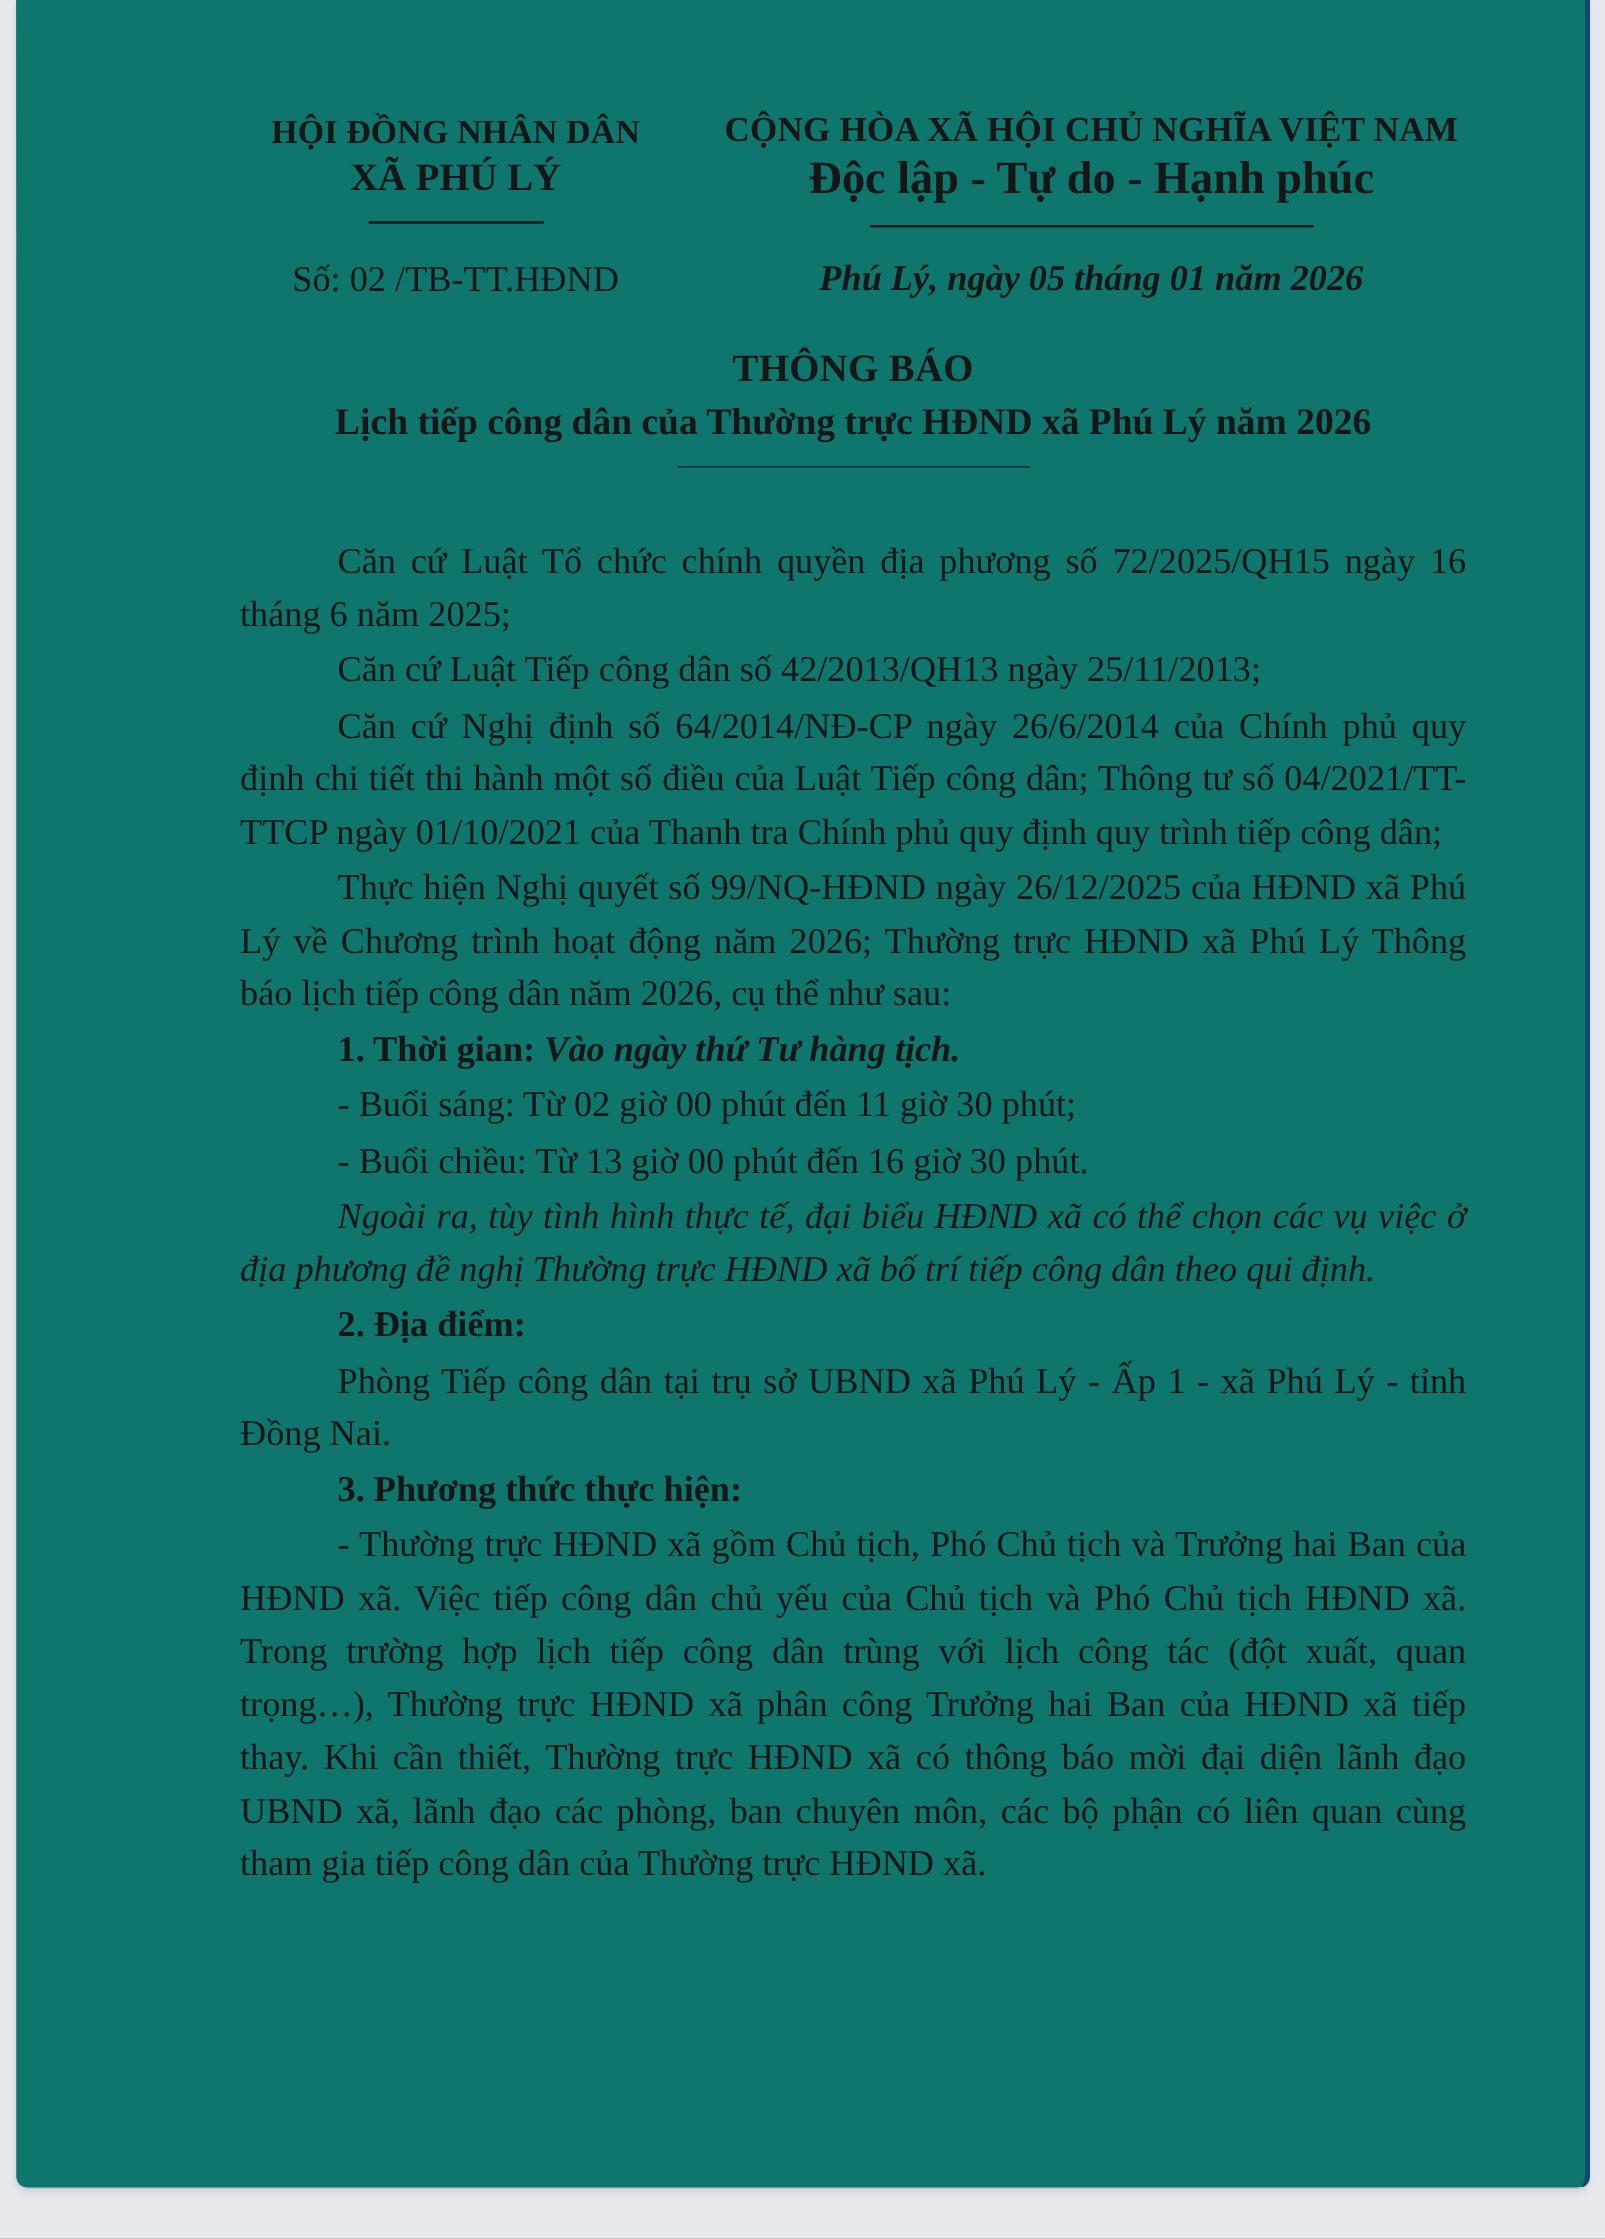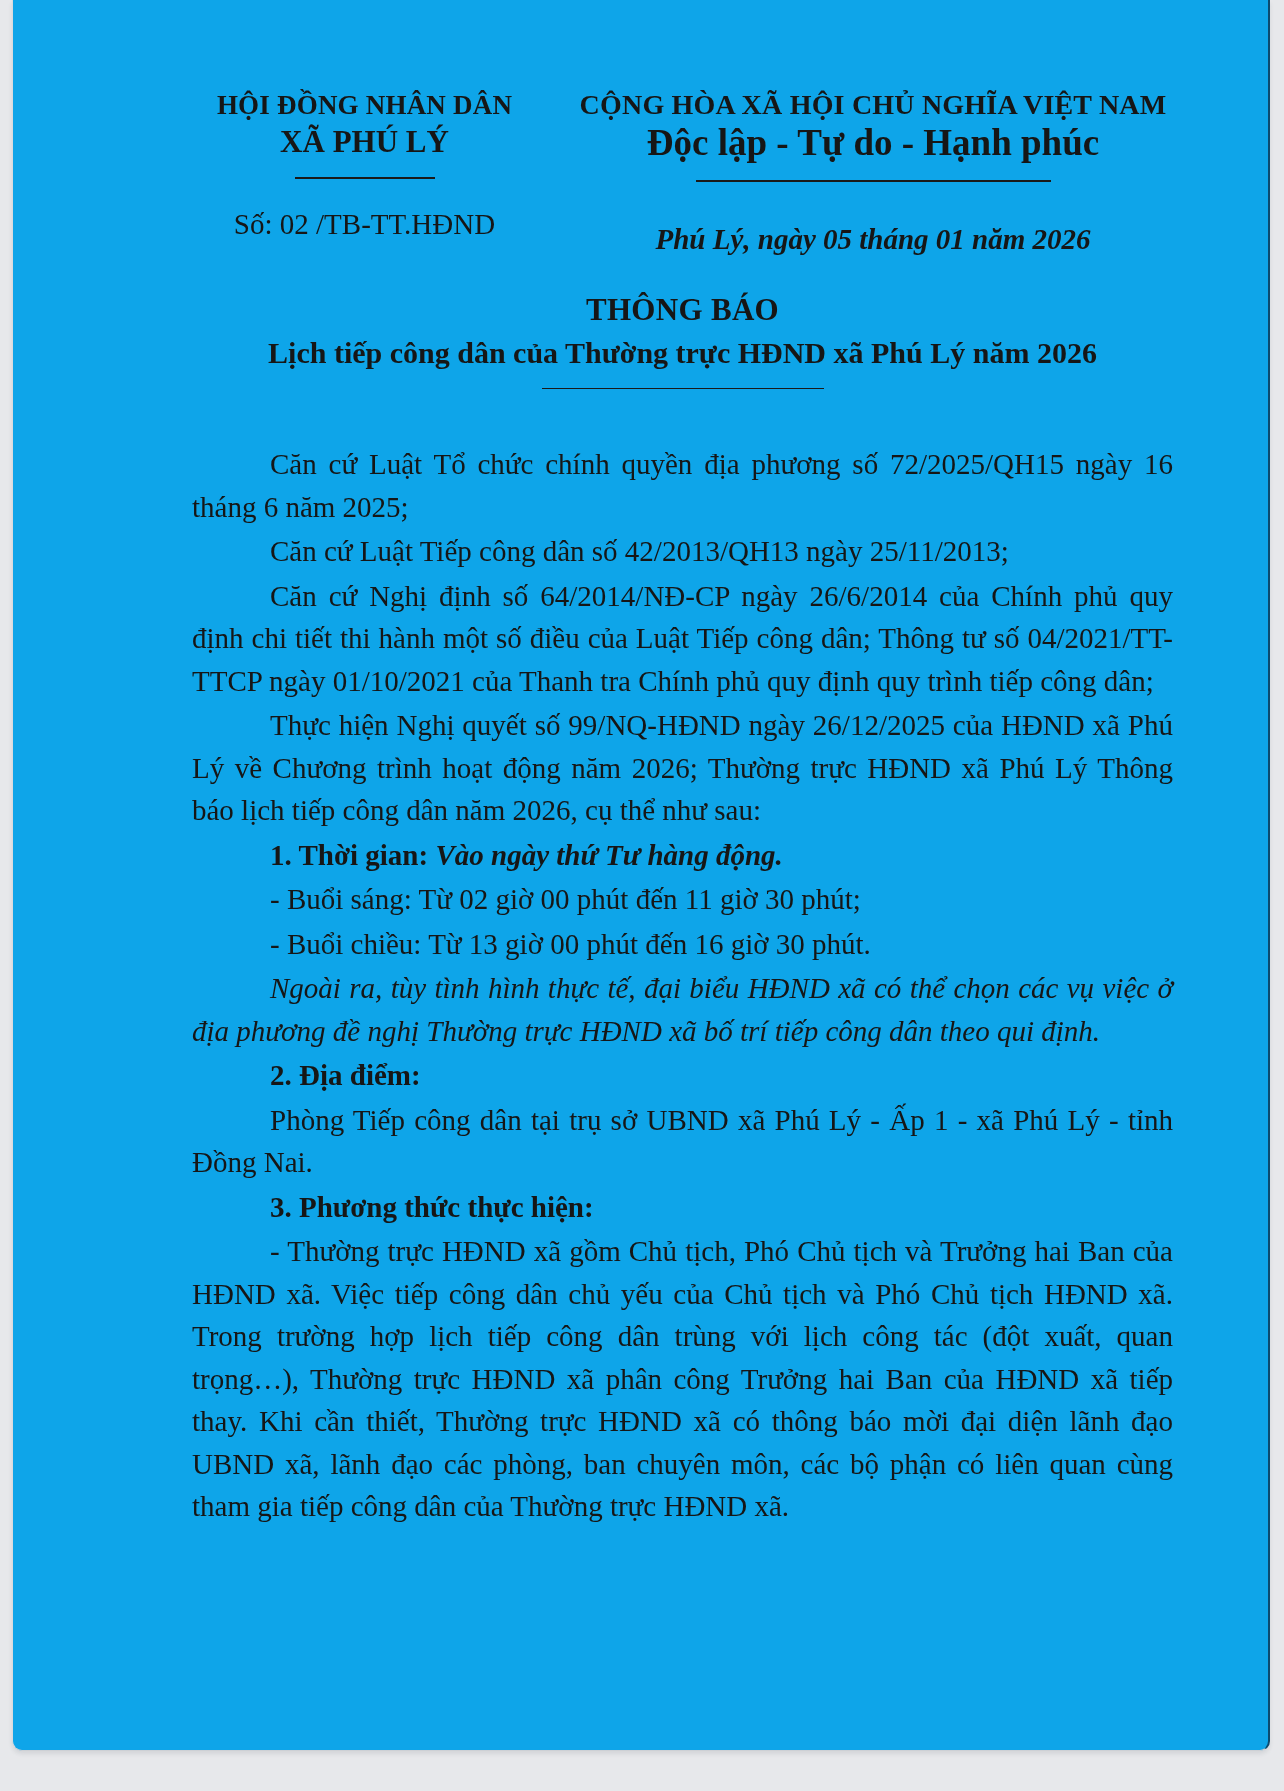--- a/index.html
+++ b/index.html
@@ -8,23 +8,23 @@
     background: #e7e8eb;
     font-family: "Liberation Serif", "DejaVu Serif", serif;
     color: #161616;
     position: relative;
     overflow: hidden;
   }
   .paper {
     position: absolute;
     left: 12px; top: 0;
     width: 1255px; height: 1750px;
-    background: #0ea5e9;
+    background: #0f766e;
     border-left: 1px solid #d9dbdf;
-    border-right: 2px solid #0c4a6e;
+    border-right: 4px solid #0c4a6e;
     border-bottom: 1px solid #cdd0d5;
     border-radius: 0 0 10px 10px;
     box-shadow: 0 3px 4px rgba(40,45,60,0.10);
   }
   .content {
     position: absolute;
     left: 179px; top: 0;
     width: 981px;
   }
   
@@ -37,21 +37,21 @@
   .lh-left  { width: 345px; text-align: center; }
   .lh-right { width: 600px; text-align: center; }
   .org-line1 { font-weight: bold; font-size: 27px; line-height: 34px; letter-spacing: 0.2px; }
   .org-line2 { font-weight: bold; font-size: 31px; line-height: 36px; margin-top: 2px; }
   .rule { border: 0; border-top: 2px solid #1a1a1a; height: 0; }
   .rule-left  { width: 140px; margin: 17px auto 0 auto; }
   .rule-right { width: 355px; margin: 19px auto 0 auto; }
   .doc-number { font-size: 29px; line-height: 36px; margin-top: 27px; }
   .national-title { font-weight: bold; font-size: 28px; line-height: 34px; letter-spacing: 0.2px; }
   .national-motto { font-weight: bold; font-size: 37px; line-height: 36px; margin-top: 3px; }
-  .place-date { font-style: italic; font-weight: bold; font-size: 29px; line-height: 36px; margin-top: 39px; }
+  .place-date { font-style: italic; font-weight: bold; font-size: 29px; line-height: 36px; margin-top: 23px; }
   
   .title-block { margin-top: 34px; text-align: center; }
   .title-kind    { font-weight: bold; font-size: 31px; line-height: 38px; letter-spacing: 0.3px; }
   .title-subject { font-weight: bold; font-size: 30px; line-height: 40px; margin-top: 4px; }
   .rule-title { width: 282px; margin: 15px auto 0 auto; border-top-width: 1.5px; }
   
   .doc-body { margin-top: 54px; font-size: 29px; line-height: 42.5px; }
   .doc-body p { margin: 0 0 2px 0; }
   .para   { text-align: justify; text-indent: 78px; }
   .line   { text-indent: 78px; text-align: left; }
@@ -85,21 +85,21 @@
       <div class="title-subject">Lịch tiếp công dân của Thường trực HĐND xã Phú Lý năm 2026</div>
       <hr class="rule rule-title">
     </div>
 
     <div class="doc-body">
       <p class="para">Căn cứ Luật Tổ chức chính quyền địa phương số 72/2025/QH15 ngày 16 tháng 6 năm 2025;</p>
       <p class="para">Căn cứ Luật Tiếp công dân số 42/2013/QH13 ngày 25/11/2013;</p>
       <p class="para">Căn cứ Nghị định số 64/2014/NĐ-CP ngày 26/6/2014 của Chính phủ quy định chi tiết thi hành một số điều của Luật Tiếp công dân; Thông tư số 04/2021/TT-TTCP ngày 01/10/2021 của Thanh tra Chính phủ quy định quy trình tiếp công dân;</p>
       <p class="para">Thực hiện Nghị quyết số 99/NQ-HĐND ngày 26/12/2025 của HĐND xã Phú Lý về Chương trình hoạt động năm 2026; Thường trực HĐND xã Phú Lý Thông báo lịch tiếp công dân năm 2026, cụ thể như sau:</p>
 
-      <p class="line"><span class="sec-label">1. Thời gian: </span><span class="sec-value">Vào ngày thứ Tư hàng động.</span></p>
+      <p class="line"><span class="sec-label">1. Thời gian: </span><span class="sec-value">Vào ngày thứ Tư hàng tịch.</span></p>
 
       <p class="line">- Buổi sáng: Từ 02 giờ 00 phút đến 11 giờ 30 phút;</p>
       <p class="line">- Buổi chiều: Từ 13 giờ 00 phút đến 16 giờ 30 phút.</p>
 
       <p class="note">Ngoài ra, tùy tình hình thực tế, đại biểu HĐND xã có thể chọn các vụ việc ở địa phương đề nghị Thường trực HĐND xã bố trí tiếp công dân theo qui định.</p>
 
       <p class="line"><span class="sec-label">2. Địa điểm:</span></p>
 
       <p class="para">Phòng Tiếp công dân tại trụ sở UBND xã Phú Lý - Ấp 1 - xã Phú Lý - tỉnh Đồng Nai.</p>
 

